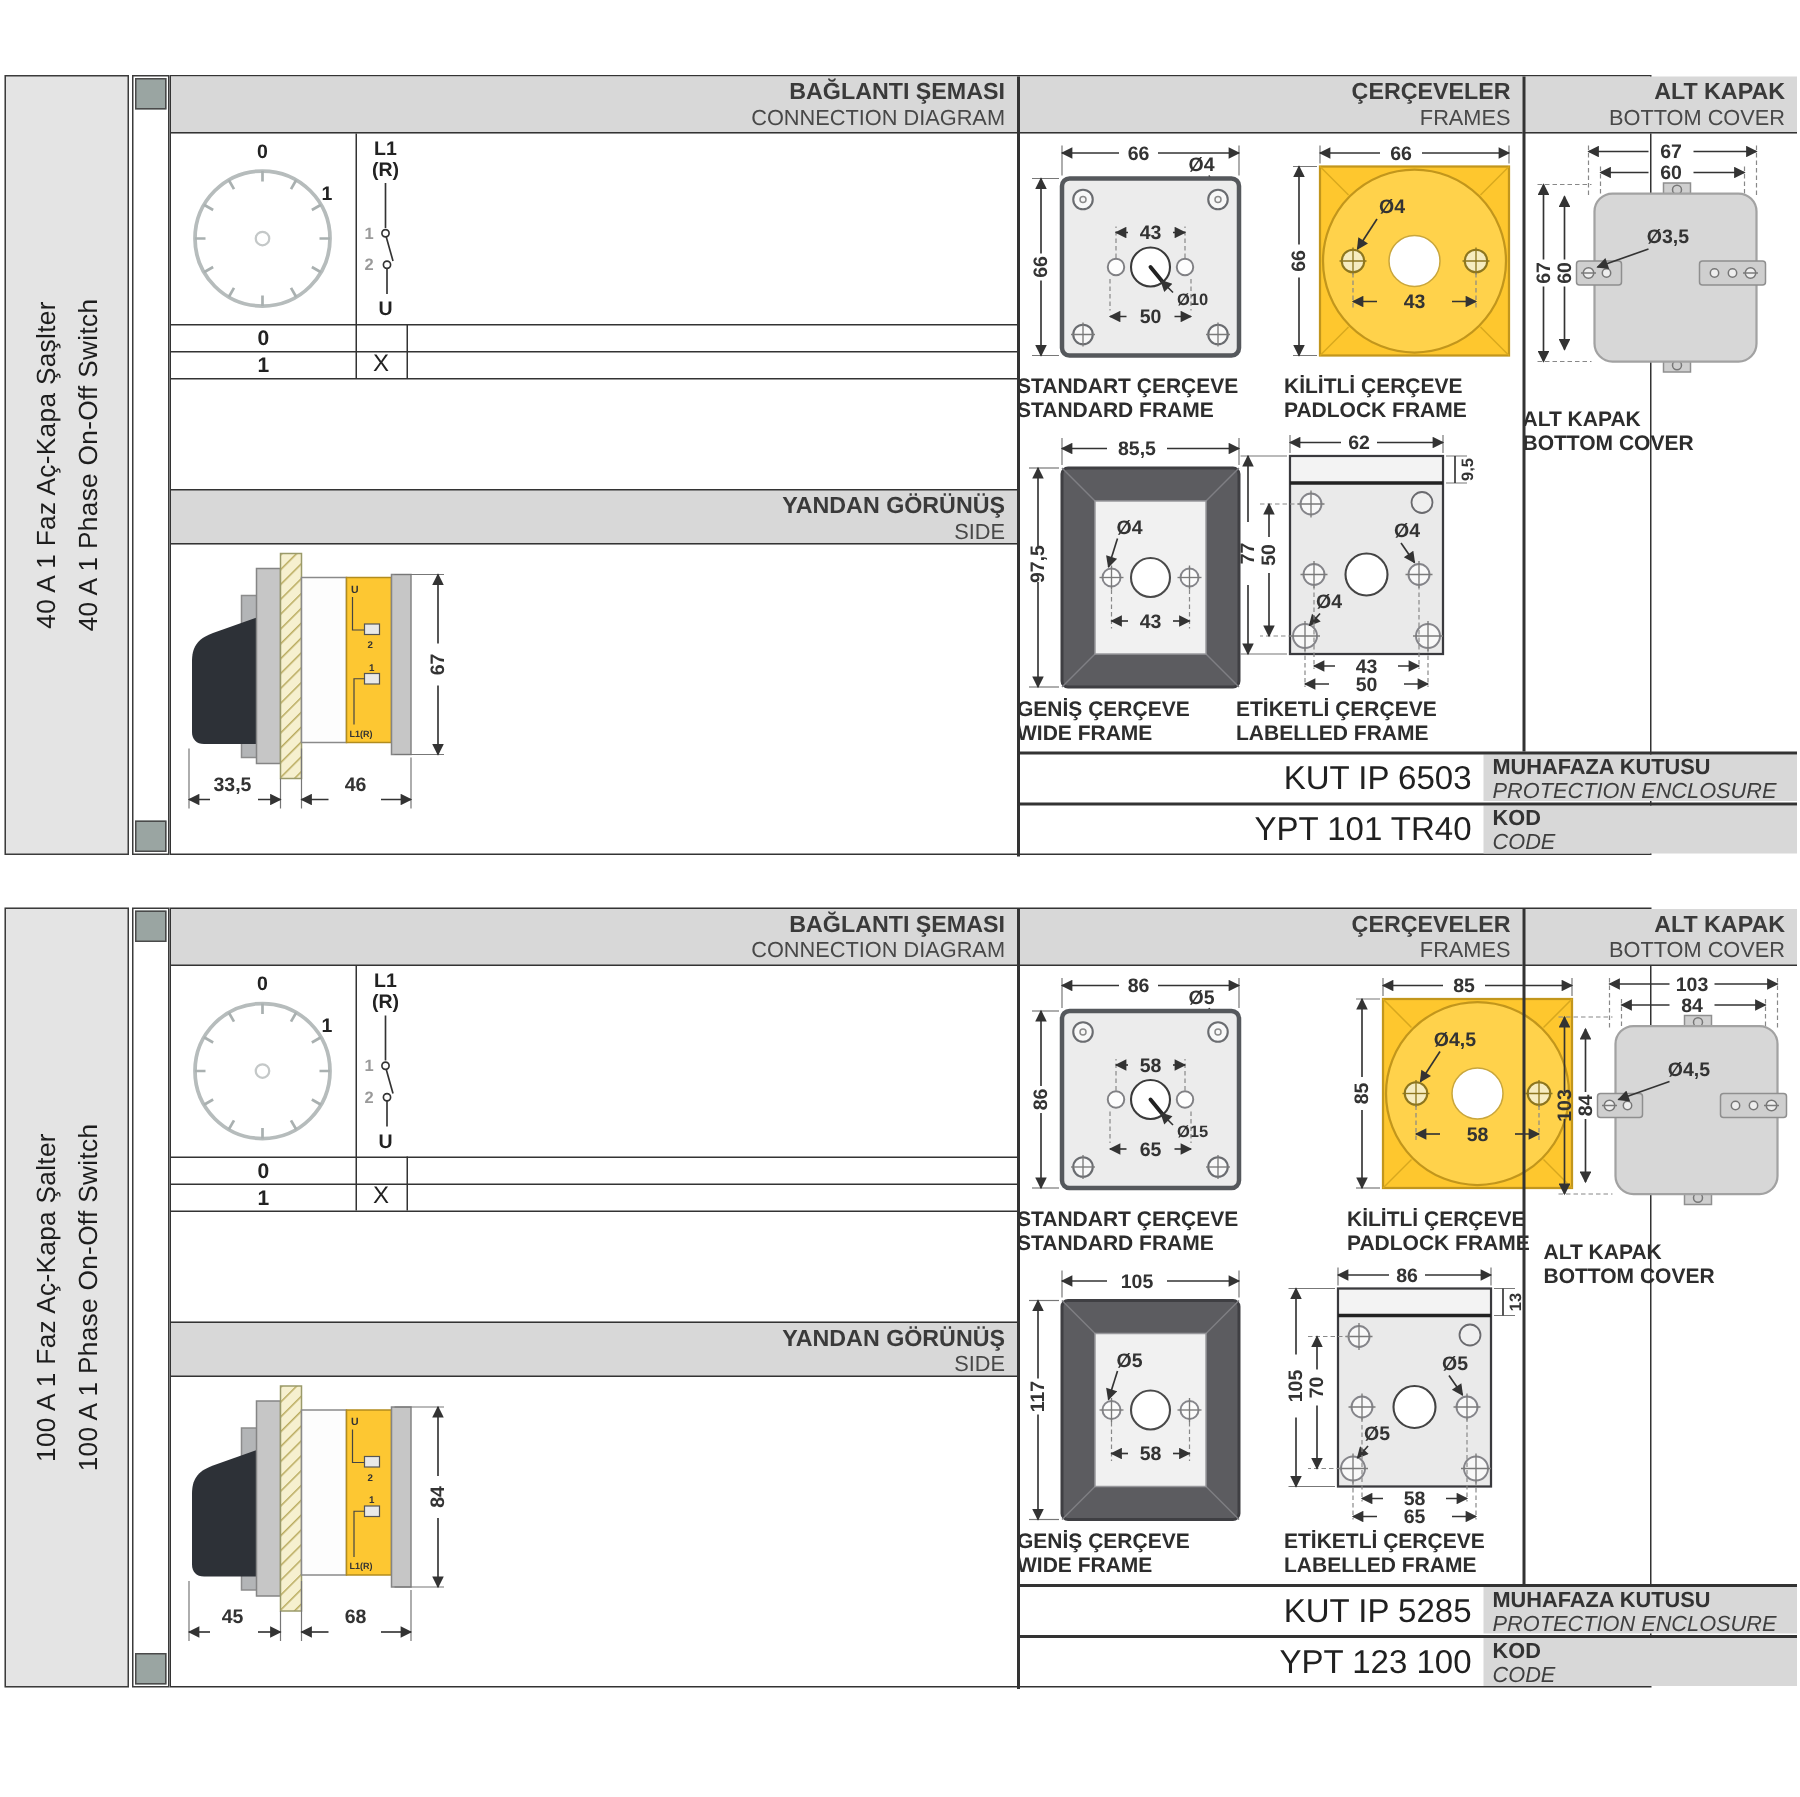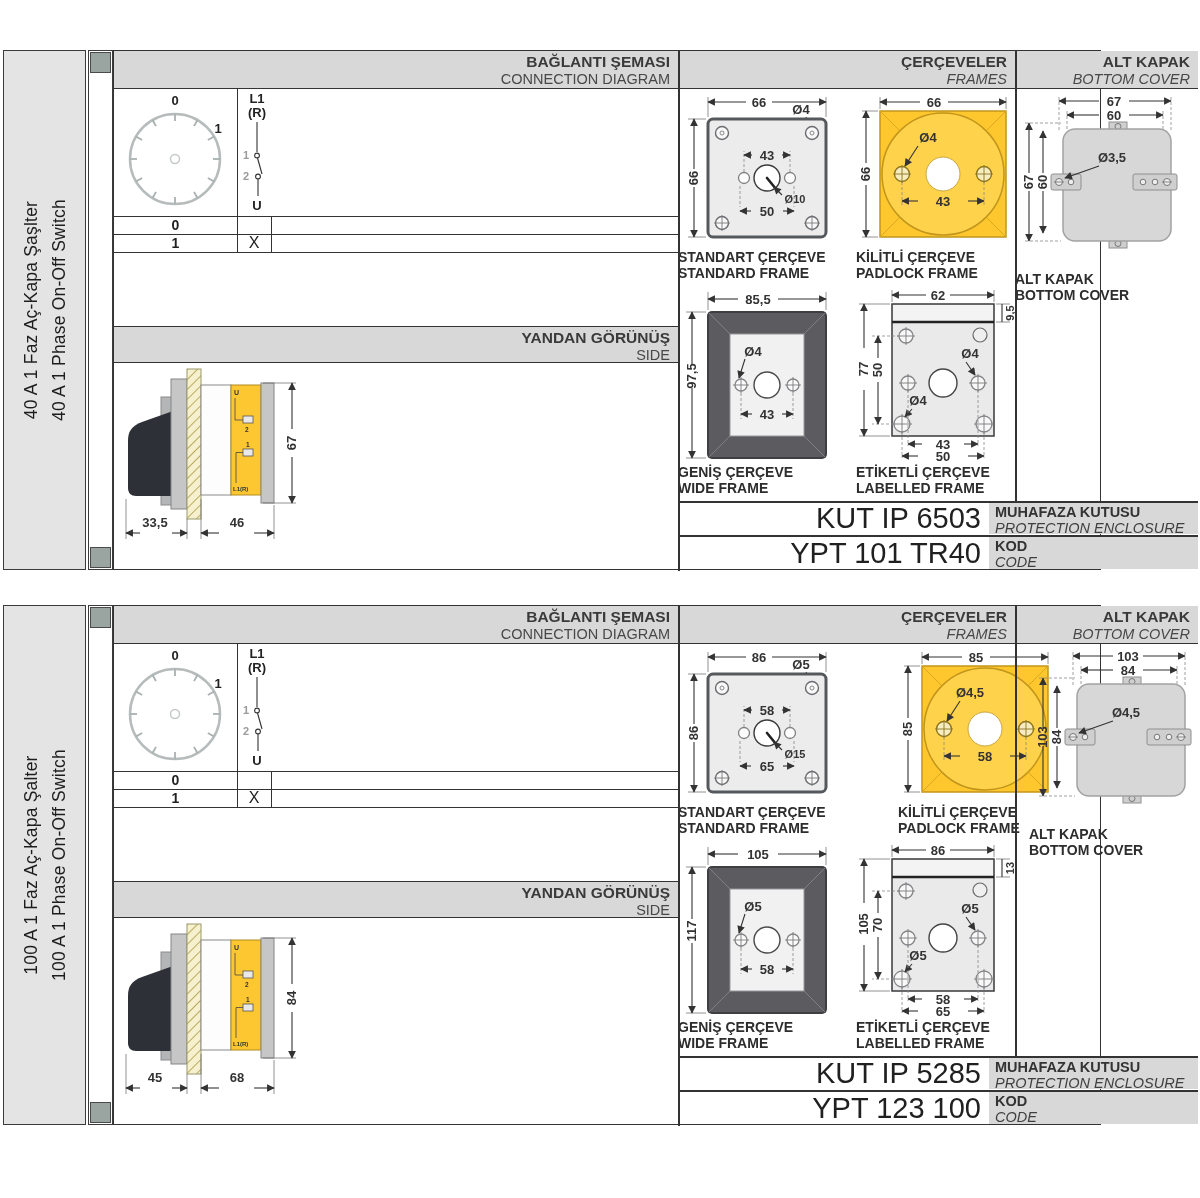--- a/index.html
+++ b/index.html
@@ -9,26 +9,26 @@
   .sidebar{position:absolute;left:3px;top:0;width:83px;height:520px;background:#e4e4e4;border:1.5px solid #3b3b3b;box-sizing:border-box}
   .vwrap{position:absolute;left:50%;top:50%;transform:translate(-50%,-50%) rotate(-90deg);display:flex;flex-direction:column;gap:7px;text-align:center;white-space:nowrap}
   .vline{font-size:17.5px;color:#1d1d1d;letter-spacing:.2px}
   .spine{position:absolute;left:88px;top:0;width:25px;height:520px;background:#fff;border:1.5px solid #3b3b3b;box-sizing:border-box}
   .sq{position:absolute;left:1px;right:1px;height:19px;background:#9aa5a2;border:1px solid #4a4a4a}
   .sq.top{top:1px}.sq.bot{bottom:1px}
   .main{position:absolute;left:113px;top:0;width:988px;height:520px;border:1.5px solid #333;box-sizing:border-box;background:#fff}
   .hdr{position:absolute;box-sizing:border-box;background:#d8d8d8;border-bottom:1.2px solid #333;text-align:right;padding:2px 8px 0 0}
   .h-tr{font-weight:bold;font-size:15.5px;color:#3a3a3a;line-height:18px}
   .h-en{font-size:14.5px;color:#484848;line-height:16px}
-  .it{font-style:italic}
+  .it{}
   .tcell{position:absolute;box-sizing:border-box;display:flex;align-items:center;justify-content:center;font-size:14px;font-weight:bold;color:#222}
   .xmark{font-size:16px;font-weight:400}
   .divl{position:absolute;background:#333}
   .cap{position:absolute;text-align:left;font-weight:bold;font-size:14px;line-height:16px;color:#2d2d2d}
-  .cval{position:absolute;box-sizing:border-box;text-align:right;font-size:29px;color:#202020;padding-right:8px;display:flex;align-items:center;justify-content:flex-end}
+  .cval{position:absolute;box-sizing:border-box;text-align:right;font-size:22px;color:#202020;padding-right:8px;display:flex;align-items:center;justify-content:flex-end}
   .clab{position:absolute;box-sizing:border-box;background:#d8d8d8;padding:0 6px}
   .cl-tr{font-weight:bold;font-size:14.5px;color:#333;line-height:17px;padding-top:1px}
   .cl-en{font-style:italic;font-size:14.5px;color:#3f3f3f;line-height:15px}
   svg text{font-family:"Liberation Sans",sans-serif}
   .d{font-size:13px;font-weight:600;fill:#333}
   .ds{font-size:11px;font-weight:600;fill:#333}
   .bk{font-size:13px;font-weight:bold;fill:#222}
   .gy{font-size:11px;font-weight:bold;fill:#9a9a9a}
   .m{stroke:#333;stroke-width:1.1;fill:none}
   .e{stroke:#777;stroke-width:.8;fill:none}
@@ -273,21 +273,21 @@
         <line class="m" x1="63" y1="128" x2="74" y2="128" marker-start="url(#ar)"></line>
         <line class="m" x1="104" y1="128" x2="115" y2="128" marker-end="url(#ar)"></line>
         <text class="d" x="89" y="132.5" text-anchor="middle">43</text>
       </svg>
       <div class="cap" style="left:0;top:178px;width:178px">
         <div>GENİŞ ÇERÇEVE</div>
         <div>WIDE FRAME</div>
       </div>
     </div>
 
-    <div class="abs" style="left:742px;top:235px;width:159px;height:215px">
+    <div class="abs" style="left:710px;top:235px;width:159px;height:215px">
       <svg width="159" height="178">
         <line class="e" x1="36" y1="16" x2="36" y2="4"></line>
           <line class="e" x1="138" y1="16" x2="138" y2="4"></line>
         <line class="m" x1="36" y1="9" x2="70" y2="9" marker-start="url(#ar)"></line>
         <line class="m" x1="94" y1="9" x2="138" y2="9" marker-end="url(#ar)"></line>
         <text class="d" x="82" y="13.5" text-anchor="middle">62</text>
         <line class="e" x1="140" y1="18" x2="154" y2="18"></line>
           <line class="e" x1="140" y1="36" x2="154" y2="36"></line>
         <line class="m" x1="146" y1="18" x2="146" y2="36"></line>
         <text class="ds" transform="rotate(-90 154 27)" x="154" y="31" text-anchor="middle">9,5</text>

